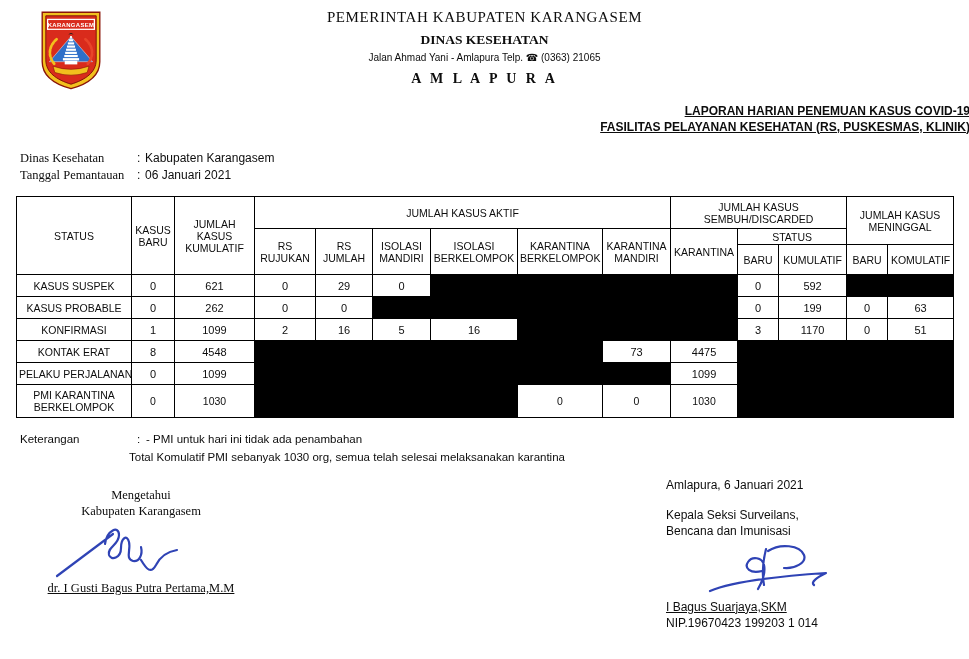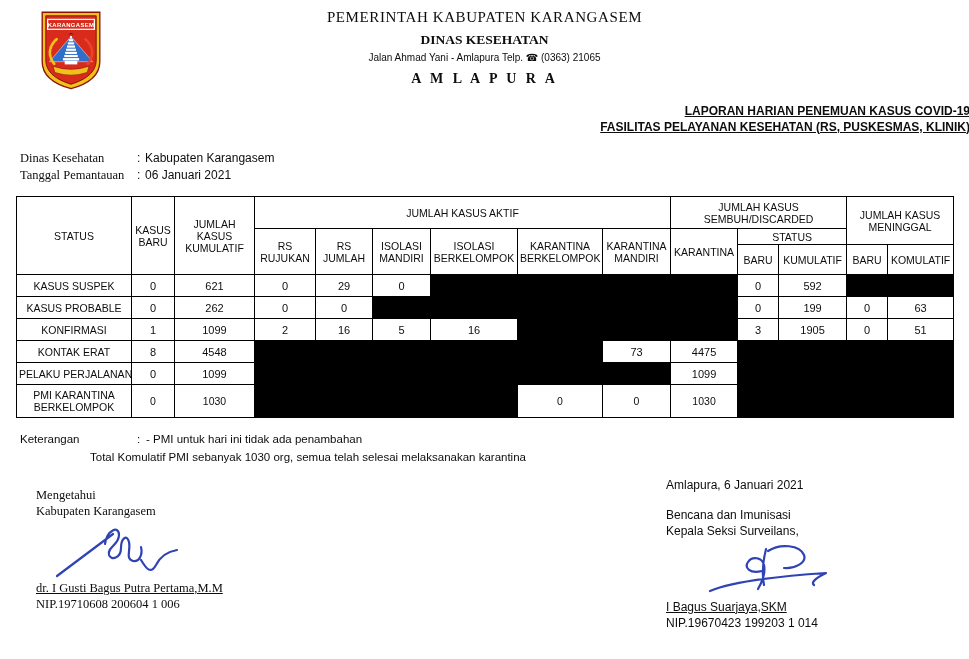--- a/index.html
+++ b/index.html
@@ -36,24 +36,24 @@
   tr.d{height:22px} tr.d td{font-size:11px}
   tr.dl{height:33px}
   td.lab{text-align:left;padding-left:4px;white-space:nowrap;font-size:10.5px !important}
   td.lab.wrap{white-space:normal;line-height:12px}
   td.blk{background:#000}
 
   
   .notes{top:431px;left:20px;font-size:11.5px;line-height:17.5px}
   .notes .lbl{display:inline-block;width:117px}
   .notes .sep{display:inline-block;width:9px}
-  .notes .l2{margin-left:70px}
-
-  
-  .sig-left{top:487px;left:36px;width:210px;font-family:"Liberation Serif",serif;font-size:12.5px;line-height:16px}
+  .notes .l2{margin-left:109px}
+
+  
+  .sig-left{top:487px;left:36px;width:210px;text-align:center;font-family:"Liberation Serif",serif;font-size:12.5px;line-height:16px}
   .sig-right{top:477px;left:666px;width:224px;text-align:left;font-size:12px;line-height:16.5px}
   .sig-gap{height:13px}
   .sig-scribble{display:block;margin:1px auto 0 auto}
   .sig-name{text-decoration:underline;white-space:nowrap}
   .sig-nip{white-space:nowrap}
 </style>
 </head>
 <body>
 
 <svg class="abs logo" viewBox="0 0 80 90">
@@ -180,21 +180,21 @@
     <td>1</td>
     <td>1099</td>
     <td>2</td>
     <td>16</td>
     <td>5</td>
     <td>16</td>
     <td class="blk"></td>
     <td class="blk"></td>
     <td class="blk"></td>
     <td>3</td>
-    <td>1905</td>
+    <td>1170</td>
     <td>0</td>
     <td>51</td>
   </tr>
   <tr class="d">
     <td class="lab">KONTAK ERAT</td>
     <td>8</td>
     <td>4548</td>
     <td class="blk"></td>
     <td class="blk"></td>
     <td class="blk"></td>
@@ -249,26 +249,25 @@
   <div class="l2">Total Komulatif PMI sebanyak 1030 org, semua telah selesai melaksanakan karantina</div>
 </div>
 
 <div class="abs sig-left">
   <div>Mengetahui</div>
   <div>Kabupaten Karangasem</div>
   <svg class="sig-scribble" width="180" height="60" viewBox="0 0 180 60">
     <path d="M6,56 L62,14 M54,24 C56,10 68,5 68,15 C68,25 56,27 58,35 C60,41 70,38 70,28 C70,18 76,14 78,22 C80,30 74,39 82,41 C88,42 92,35 90,27 M90,40 C96,50 100,54 105,45 C108,39 114,32 126,30" fill="none" stroke-width="2.2" stroke-linecap="round" stroke-linejoin="round" stroke="#2f43b5"></path>
   </svg>
   <div class="sig-name">dr. I Gusti Bagus Putra Pertama,M.M</div>
-  <div class="sig-nip">NIP.19710608 200604 1 006</div>
 </div>
 
 <div class="abs sig-right">
   <div>Amlapura, 6 Januari 2021</div>
   <div class="sig-gap"></div>
+  <div>Kepala Seksi Surveilans,</div>
   <div>Bencana dan Imunisasi</div>
-  <div>Kepala Seksi Surveilans,</div>
   <svg class="sig-scribble" width="180" height="58" viewBox="0 0 180 58">
     <path d="M74,30 C62,33 56,27 60,21 C64,15 74,16 76,24 C78,33 74,41 70,48 M78,8 C75,20 74,34 76,44 M80,10 C92,2 112,4 116,14 C119,22 106,28 96,27 M22,50 C48,39 108,34 138,32 C130,36 122,41 126,44" fill="none" stroke-width="2.2" stroke-linecap="round" stroke-linejoin="round" stroke="#2f43b5"></path>
   </svg>
   <div class="sig-name">I Bagus Suarjaya,SKM</div>
   <div class="sig-nip">NIP.19670423 199203 1 014</div>
 </div>
 
 </body></html>

